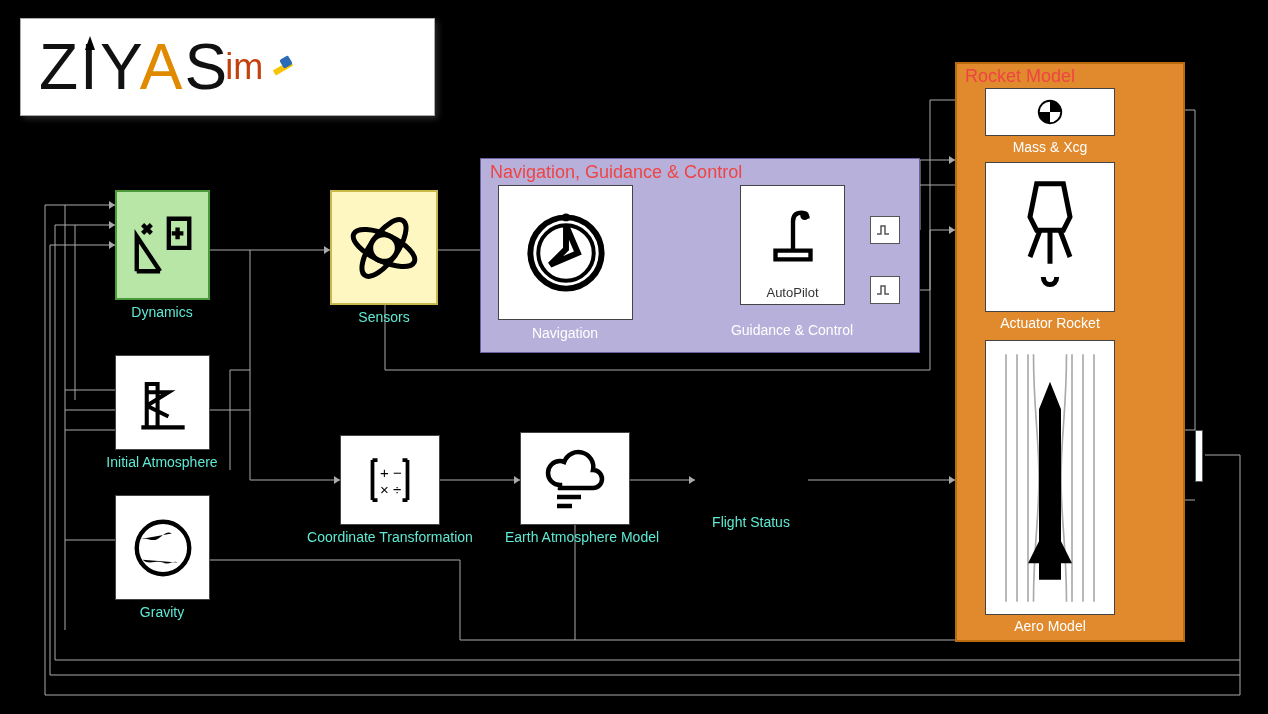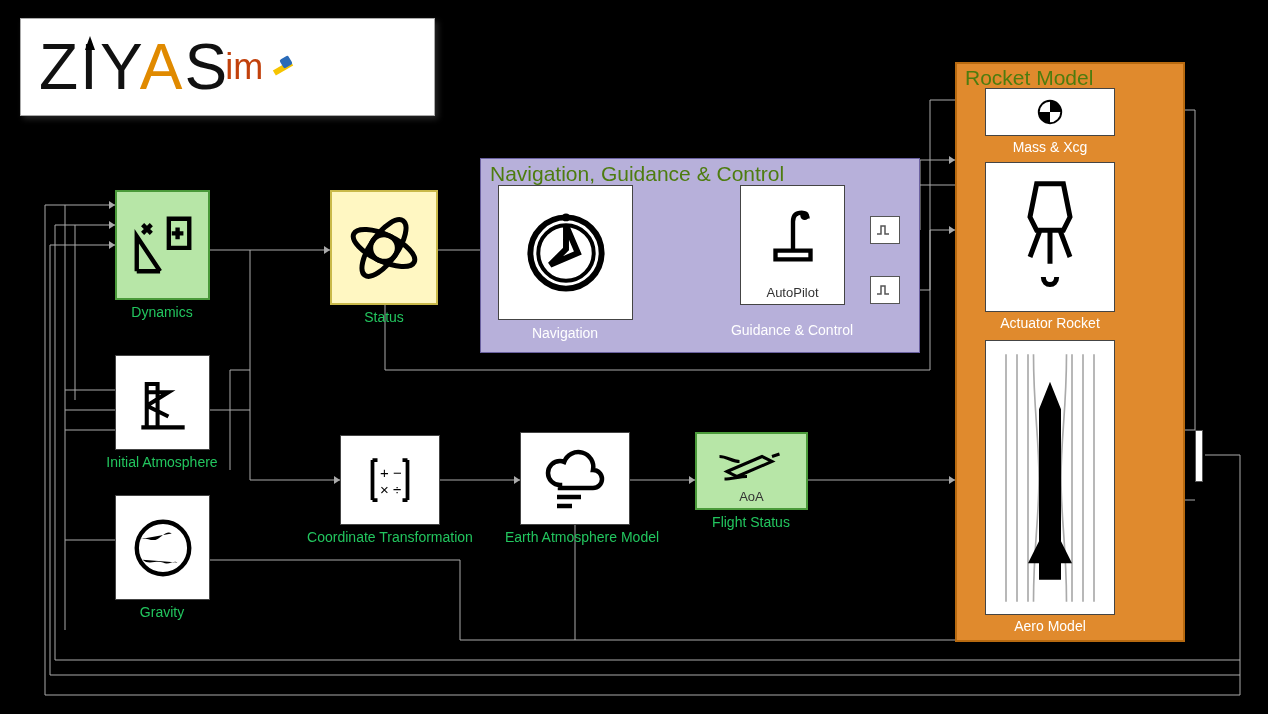--- a/index.html
+++ b/index.html
@@ -13,23 +13,23 @@
   .logo .sat{margin-left:6px;width:32px;height:32px;position:relative}
   .logo .sat::before{content:"";position:absolute;left:4px;top:14px;width:20px;height:6px;background:#f6c400;transform:rotate(-30deg)}
   .logo .sat::after{content:"";position:absolute;left:12px;top:6px;width:10px;height:10px;background:#2a6bb8;border-radius:2px;transform:rotate(-30deg)}
   .block{position:absolute;background:#fff;border:1px solid #444;box-sizing:border-box}
   .block.green{background:#b7e6a7;border:2px solid #4a9a3a}
   .block.yellow{background:#fff7c2;border:2px solid #c9b94a}
   .block.small{background:#fff;border:1px solid #555}
   .grpbox{position:absolute;box-sizing:border-box}
   .grp-nav{background:#b7b0da;border:1px solid #6a61a0}
   .grp-rocket{background:#e08a2d;border:2px solid #b86a10}
-  .label{position:absolute;color:#22c55e;font-size:14px;white-space:nowrap;text-align:center;transform:translateX(-50%)}
+  .label{position:absolute;color:#5eead4;font-size:14px;white-space:nowrap;text-align:center;transform:translateX(-50%)}
   .label.dark{color:#ffffff}
-  .grp-title{position:absolute;color:#4d7c0f;font-size:21px}
+  .grp-title{position:absolute;color:#ef4444;font-size:18px}
   .icon{position:absolute;left:50%;top:50%;transform:translate(-50%,-50%)}
   svg{display:block}
   .wire{stroke:#aaa;stroke-width:1;fill:none}
   .arrow{fill:#aaa}
   .mux{position:absolute;width:6px;background:#fff;border:1px solid #555}
 </style>
 </head>
 <body>
 
 <div class="canvas">
@@ -140,21 +140,21 @@
   </div>
   <div class="label" style="left:162px;top:604px">Gravity</div>
 
   <div class="block yellow" style="left:330px;top:190px;width:108px;height:115px">
     <svg class="icon" width="80" height="80" viewBox="0 0 24 24">
         <circle cx="12" cy="12" r="4" fill="none" stroke="#000" stroke-width="1.5"></circle>
         <ellipse cx="12" cy="12" rx="10" ry="4" fill="none" stroke="#000" stroke-width="1.5" transform="rotate(25 12 12)"></ellipse>
         <ellipse cx="12" cy="12" rx="10" ry="4" fill="none" stroke="#000" stroke-width="1.5" transform="rotate(-55 12 12)"></ellipse>
       </svg>
   </div>
-  <div class="label" style="left:384px;top:309px">Status</div>
+  <div class="label" style="left:384px;top:309px">Sensors</div>
 
   <div class="block" style="left:498px;top:185px;width:135px;height:135px">
     <svg class="icon" width="95" height="95" viewBox="0 0 24 24">
         <circle cx="12" cy="12" r="9" fill="none" stroke="#000" stroke-width="1.5"></circle>
         <circle cx="12" cy="12" r="7" fill="none" stroke="#000" stroke-width="1"></circle>
         <path d="M12 5l3 7-7 3 4-4z" fill="none" stroke="#000" stroke-width="1.5"></path>
         <circle cx="12" cy="3" r="1" fill="#000"></circle>
       </svg>
   </div>
   <div class="label dark" style="left:565px;top:325px">Navigation</div>
@@ -188,26 +188,20 @@
   </div>
   <div class="label" style="left:390px;top:529px">Coordinate Transformation</div>
 
   <div class="block" style="left:520px;top:432px;width:110px;height:93px">
     <svg class="icon" width="72" height="72" viewBox="0 0 24 24">
         <path fill="none" stroke="#000" stroke-width="1.5" d="M7 14a4 4 0 010-8c.5 0 1 .1 1.4.3A5 5 0 0118 9a3 3 0 010 6H7zM6 18h8M6 21h5"></path>
       </svg>
   </div>
   <div class="label" style="left:575px;top:529px;width:140px">Earth Atmosphere Model</div>
 
-  <div class="block green" style="left:695px;top:432px;width:113px;height:78px">
-    <svg class="icon" style="top:40%" width="75" height="45" viewBox="0 0 30 18">
-        <path fill="none" stroke="#000" stroke-width="1.2" d="M5 12l14-6 4 2-14 6zM23 6l3-1M2 6c3 0 5 2 8 2M4 15c3 0 6-1 9-1"></path>
-      </svg>
-    <div style="position:absolute;bottom:4px;width:100%;text-align:center;font-size:13px;color:#333">AoA</div>
-  </div>
   <div class="label" style="left:751px;top:514px">Flight Status</div>
 
   <div class="block" style="left:985px;top:88px;width:130px;height:48px">
     <svg class="icon" width="30" height="30" viewBox="0 0 24 24">
         <circle cx="12" cy="12" r="9" fill="none" stroke="#000" stroke-width="1.5"></circle>
         <path d="M12 3a9 9 0 019 9h-9zM12 21a9 9 0 01-9-9h9z" fill="#000"></path>
       </svg>
   </div>
   <div class="label dark" style="left:1050px;top:139px">Mass &amp; Xcg</div>
 

